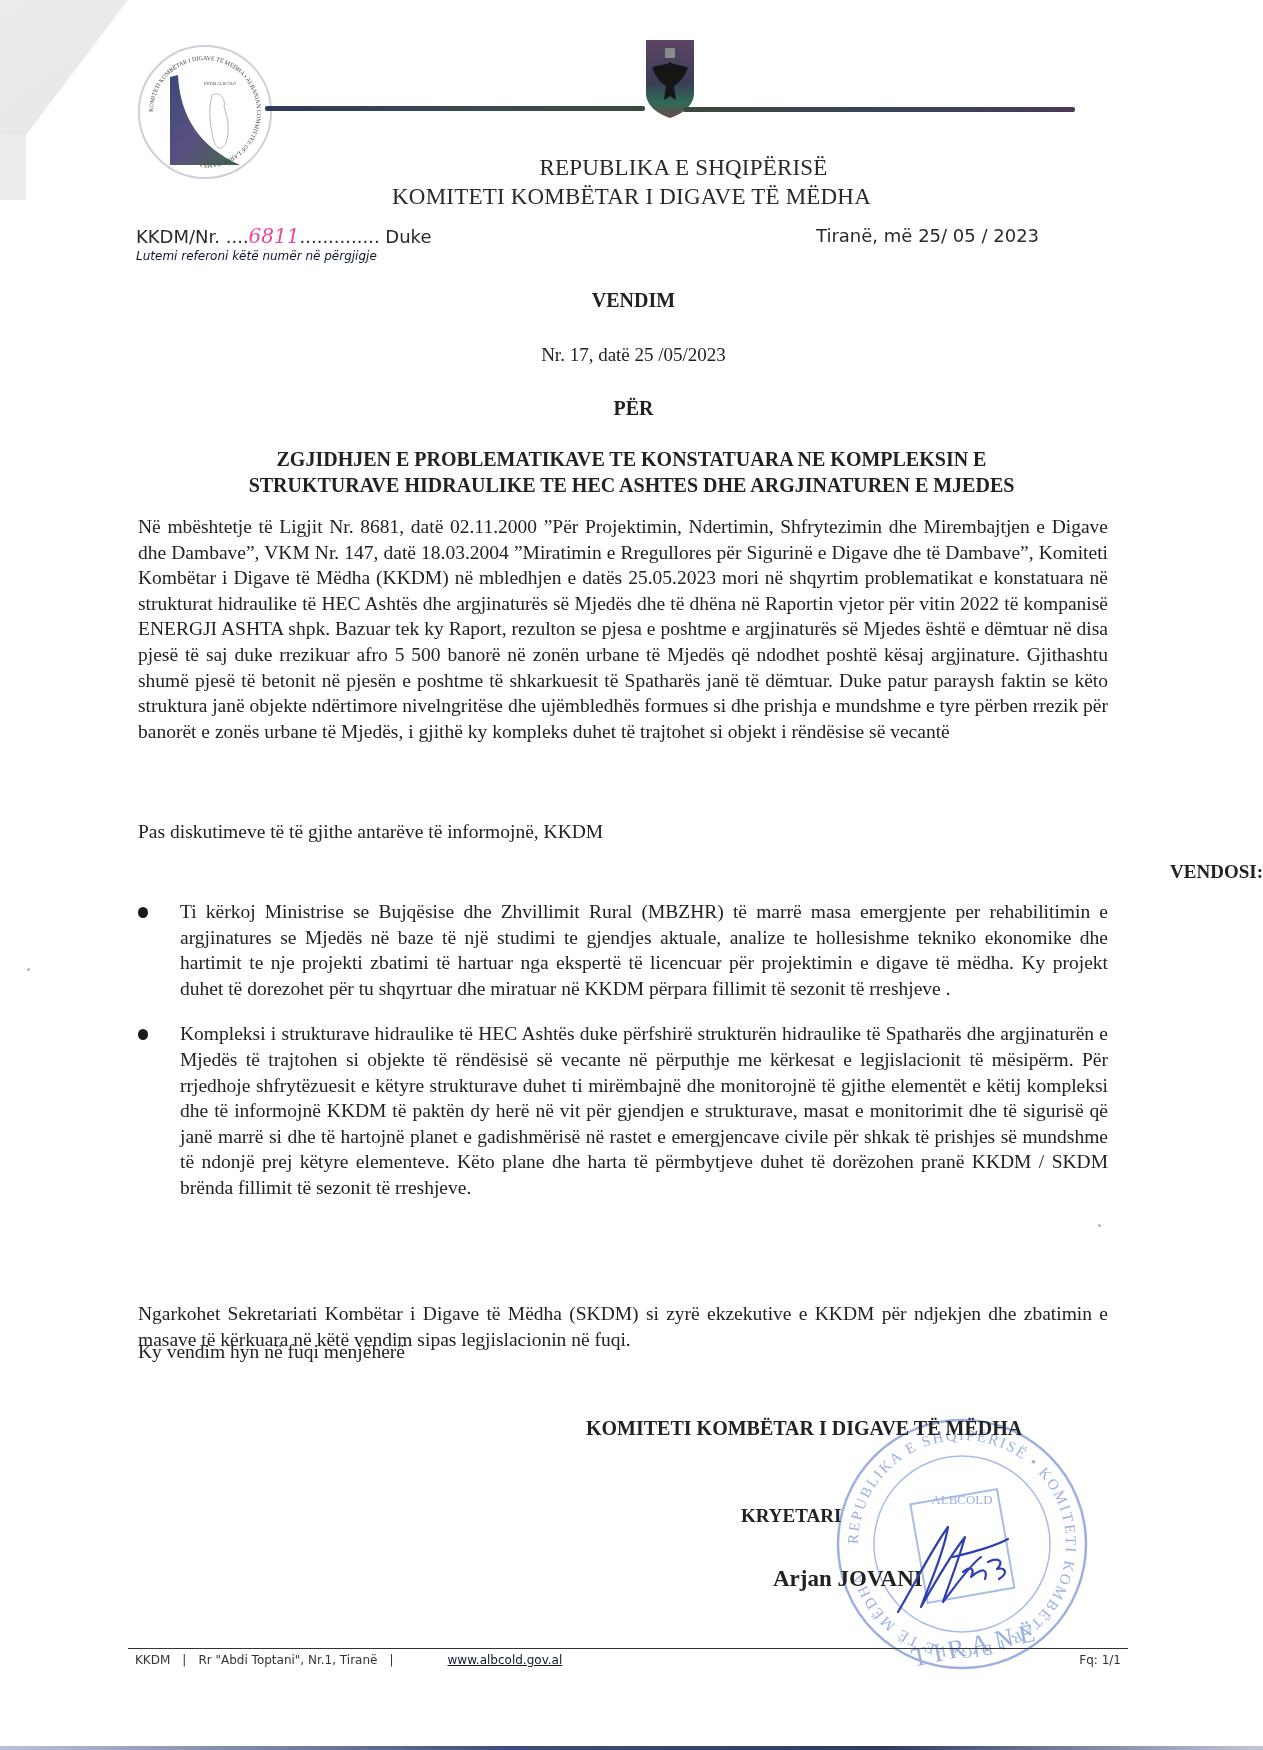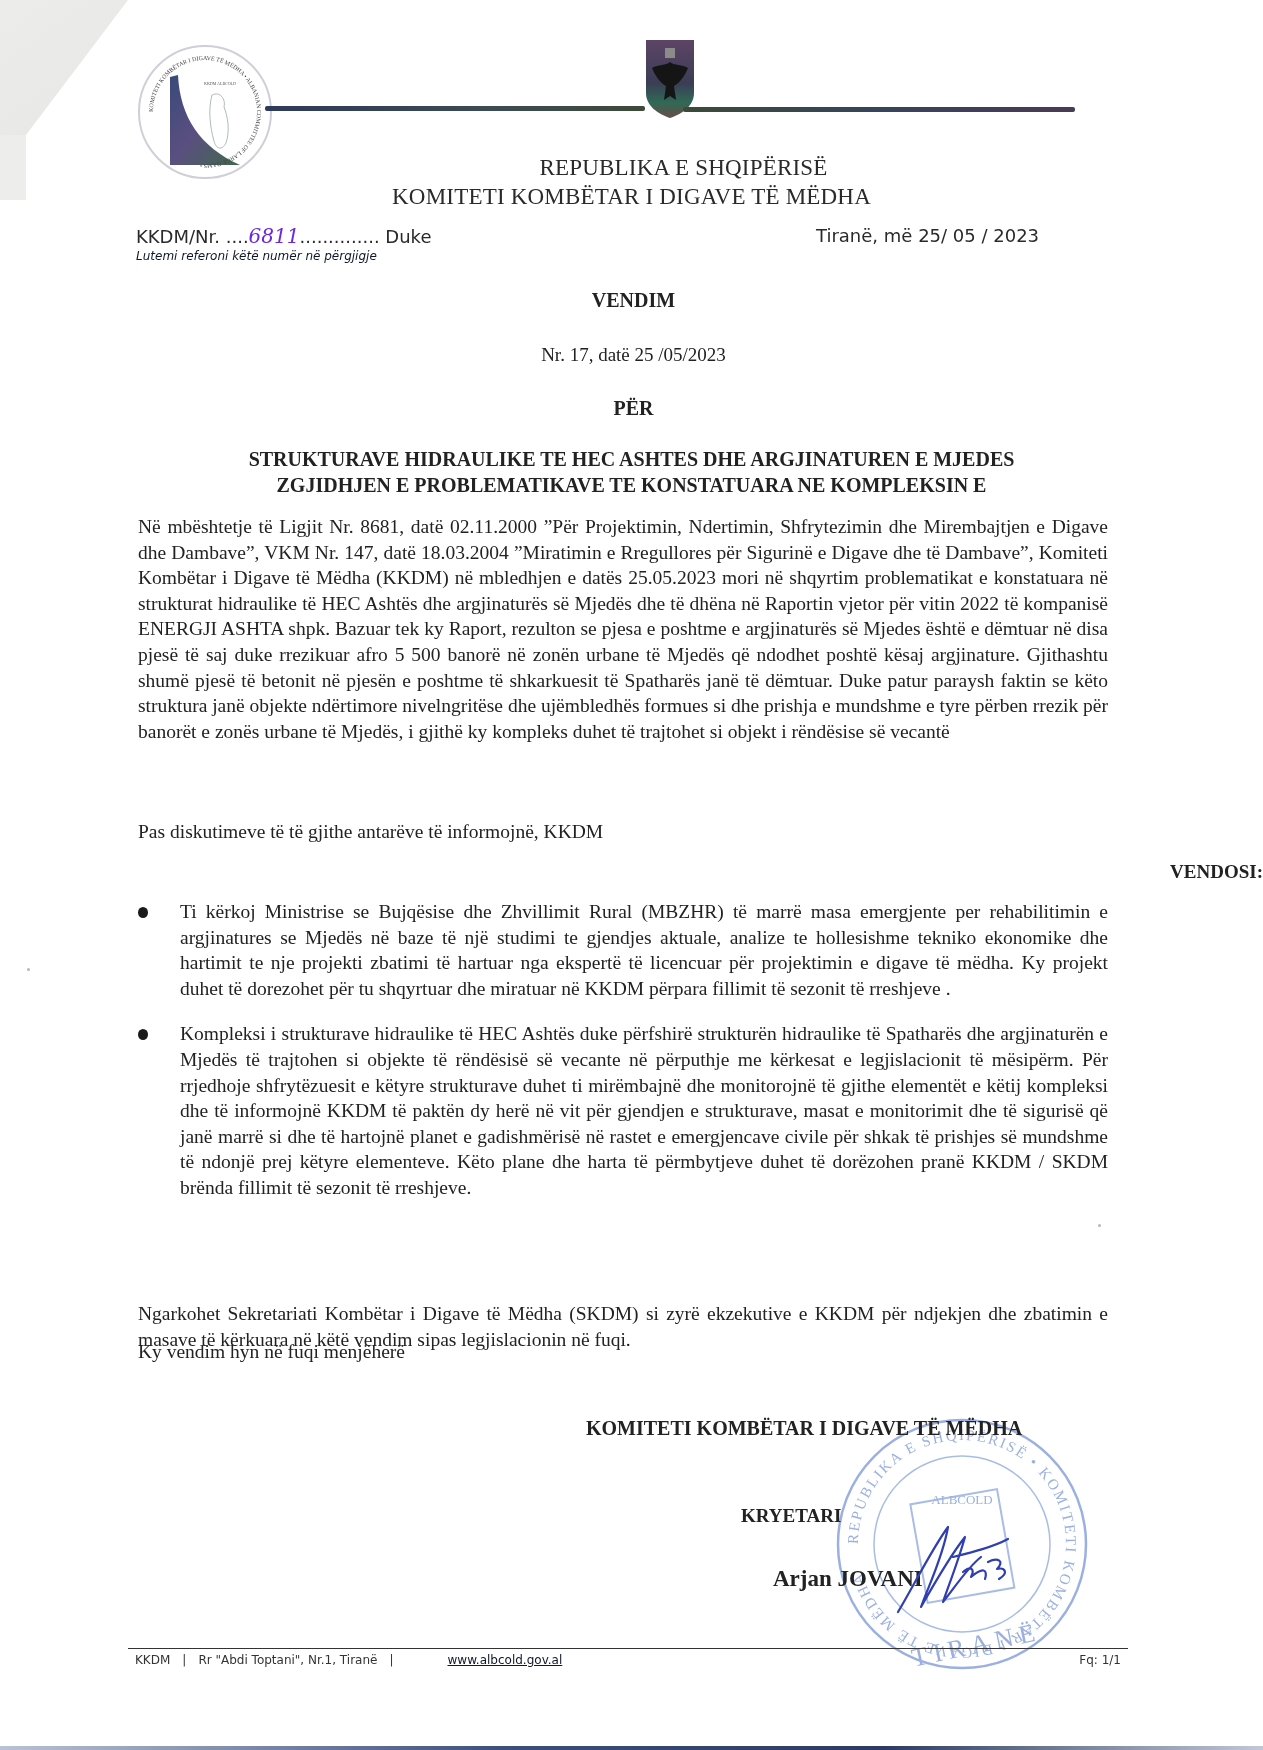--- a/index.html
+++ b/index.html
@@ -38,21 +38,21 @@
       font-size: 23px; color: #2a2a2a; letter-spacing: 0.2px;
     }
     .hdr-republic { top: 155px; left: 52px; }
     .hdr-committee { top: 184px; left: 0px; }
 
     .ref-line {
       position: absolute; left: 136px; top: 224px;
       font-family: "DejaVu Sans", sans-serif; font-size: 18px; color: #2a2a2a;
     }
     .ref-handwritten {
-      font-family: "DejaVu Serif", serif; font-style: italic; color: #6d28d9; font-size: 20px;
+      font-family: "DejaVu Serif", serif; font-style: italic; color: #ec4899; font-size: 20px;
     }
     .ref-note {
       position: absolute; left: 136px; top: 249px;
       font-family: "DejaVu Sans", sans-serif; font-style: italic; font-size: 12px; color: #0f172a;
     }
     .place-date {
       position: absolute; left: 816px; top: 225px;
       font-family: "DejaVu Sans", sans-serif; font-size: 18px; color: #2a2a2a;
     }
 
@@ -160,22 +160,22 @@
 <div class="ref-line">
   <span>KKDM/Nr. ....</span><span class="ref-handwritten">6811</span><span>..............</span><span> Duke</span>
 </div>
 <div class="ref-note">Lutemi referoni këtë numër në përgjigje</div>
 <div class="place-date">Tiranë, më 25/ 05 / 2023</div>
 
 <div class="title-center t-vendim">VENDIM</div>
 <div class="title-center t-nr">Nr. 17, datë 25 /05/2023</div>
 <div class="title-center t-per">PËR</div>
 <div class="title-center t-subject">
+  <div>ZGJIDHJEN E PROBLEMATIKAVE TE KONSTATUARA NE KOMPLEKSIN E</div>
   <div>STRUKTURAVE HIDRAULIKE TE HEC ASHTES DHE ARGJINATUREN E MJEDES</div>
-  <div>ZGJIDHJEN E PROBLEMATIKAVE TE KONSTATUARA NE KOMPLEKSIN E</div>
 </div>
 
 <div class="body-text p1">Në mbështetje të Ligjit Nr. 8681, datë 02.11.2000 ”Për Projektimin, Ndertimin, Shfrytezimin dhe Mirembajtjen e Digave dhe Dambave”, VKM Nr. 147, datë 18.03.2004 ”Miratimin e Rregullores për Sigurinë e Digave dhe të Dambave”, Komiteti Kombëtar i Digave të Mëdha (KKDM) në mbledhjen e datës 25.05.2023 mori në shqyrtim problematikat e konstatuara në strukturat hidraulike të HEC Ashtës dhe argjinaturës së Mjedës dhe të dhëna në Raportin vjetor për vitin 2022 të kompanisë ENERGJI ASHTA shpk. Bazuar tek ky Raport, rezulton se  pjesa e poshtme e argjinaturës së Mjedes është e dëmtuar në disa pjesë të saj duke rrezikuar afro 5 500 banorë në zonën urbane të Mjedës që ndodhet poshtë kësaj argjinature. Gjithashtu shumë pjesë të betonit në pjesën e poshtme të shkarkuesit të Spatharës janë të dëmtuar. Duke patur paraysh faktin se këto struktura janë objekte ndërtimore nivelngritëse dhe ujëmbledhës formues si dhe prishja e mundshme e tyre përben  rrezik për banorët e zonës urbane të Mjedës, i gjithë ky kompleks duhet të trajtohet si objekt i rëndësise së vecantë</div>
 <div class="body-text p-pas">Pas diskutimeve të të gjithe antarëve të informojnë, KKDM</div>
 <div class="vendosi">VENDOSI:</div>
 
 <ul class="bullet-list bl">
   <li>
     <span class="bullet-dot"></span>
     <span>Ti kërkoj Ministrise se Bujqësise dhe Zhvillimit Rural (MBZHR) të marrë masa emergjente per rehabilitimin e argjinatures se Mjedës në baze të një studimi te gjendjes aktuale, analize te hollesishme tekniko ekonomike dhe hartimit te nje projekti zbatimi të hartuar nga ekspertë të licencuar për projektimin e digave të mëdha. Ky projekt duhet të dorezohet për tu shqyrtuar dhe miratuar në KKDM përpara fillimit të sezonit të rreshjeve .</span>

